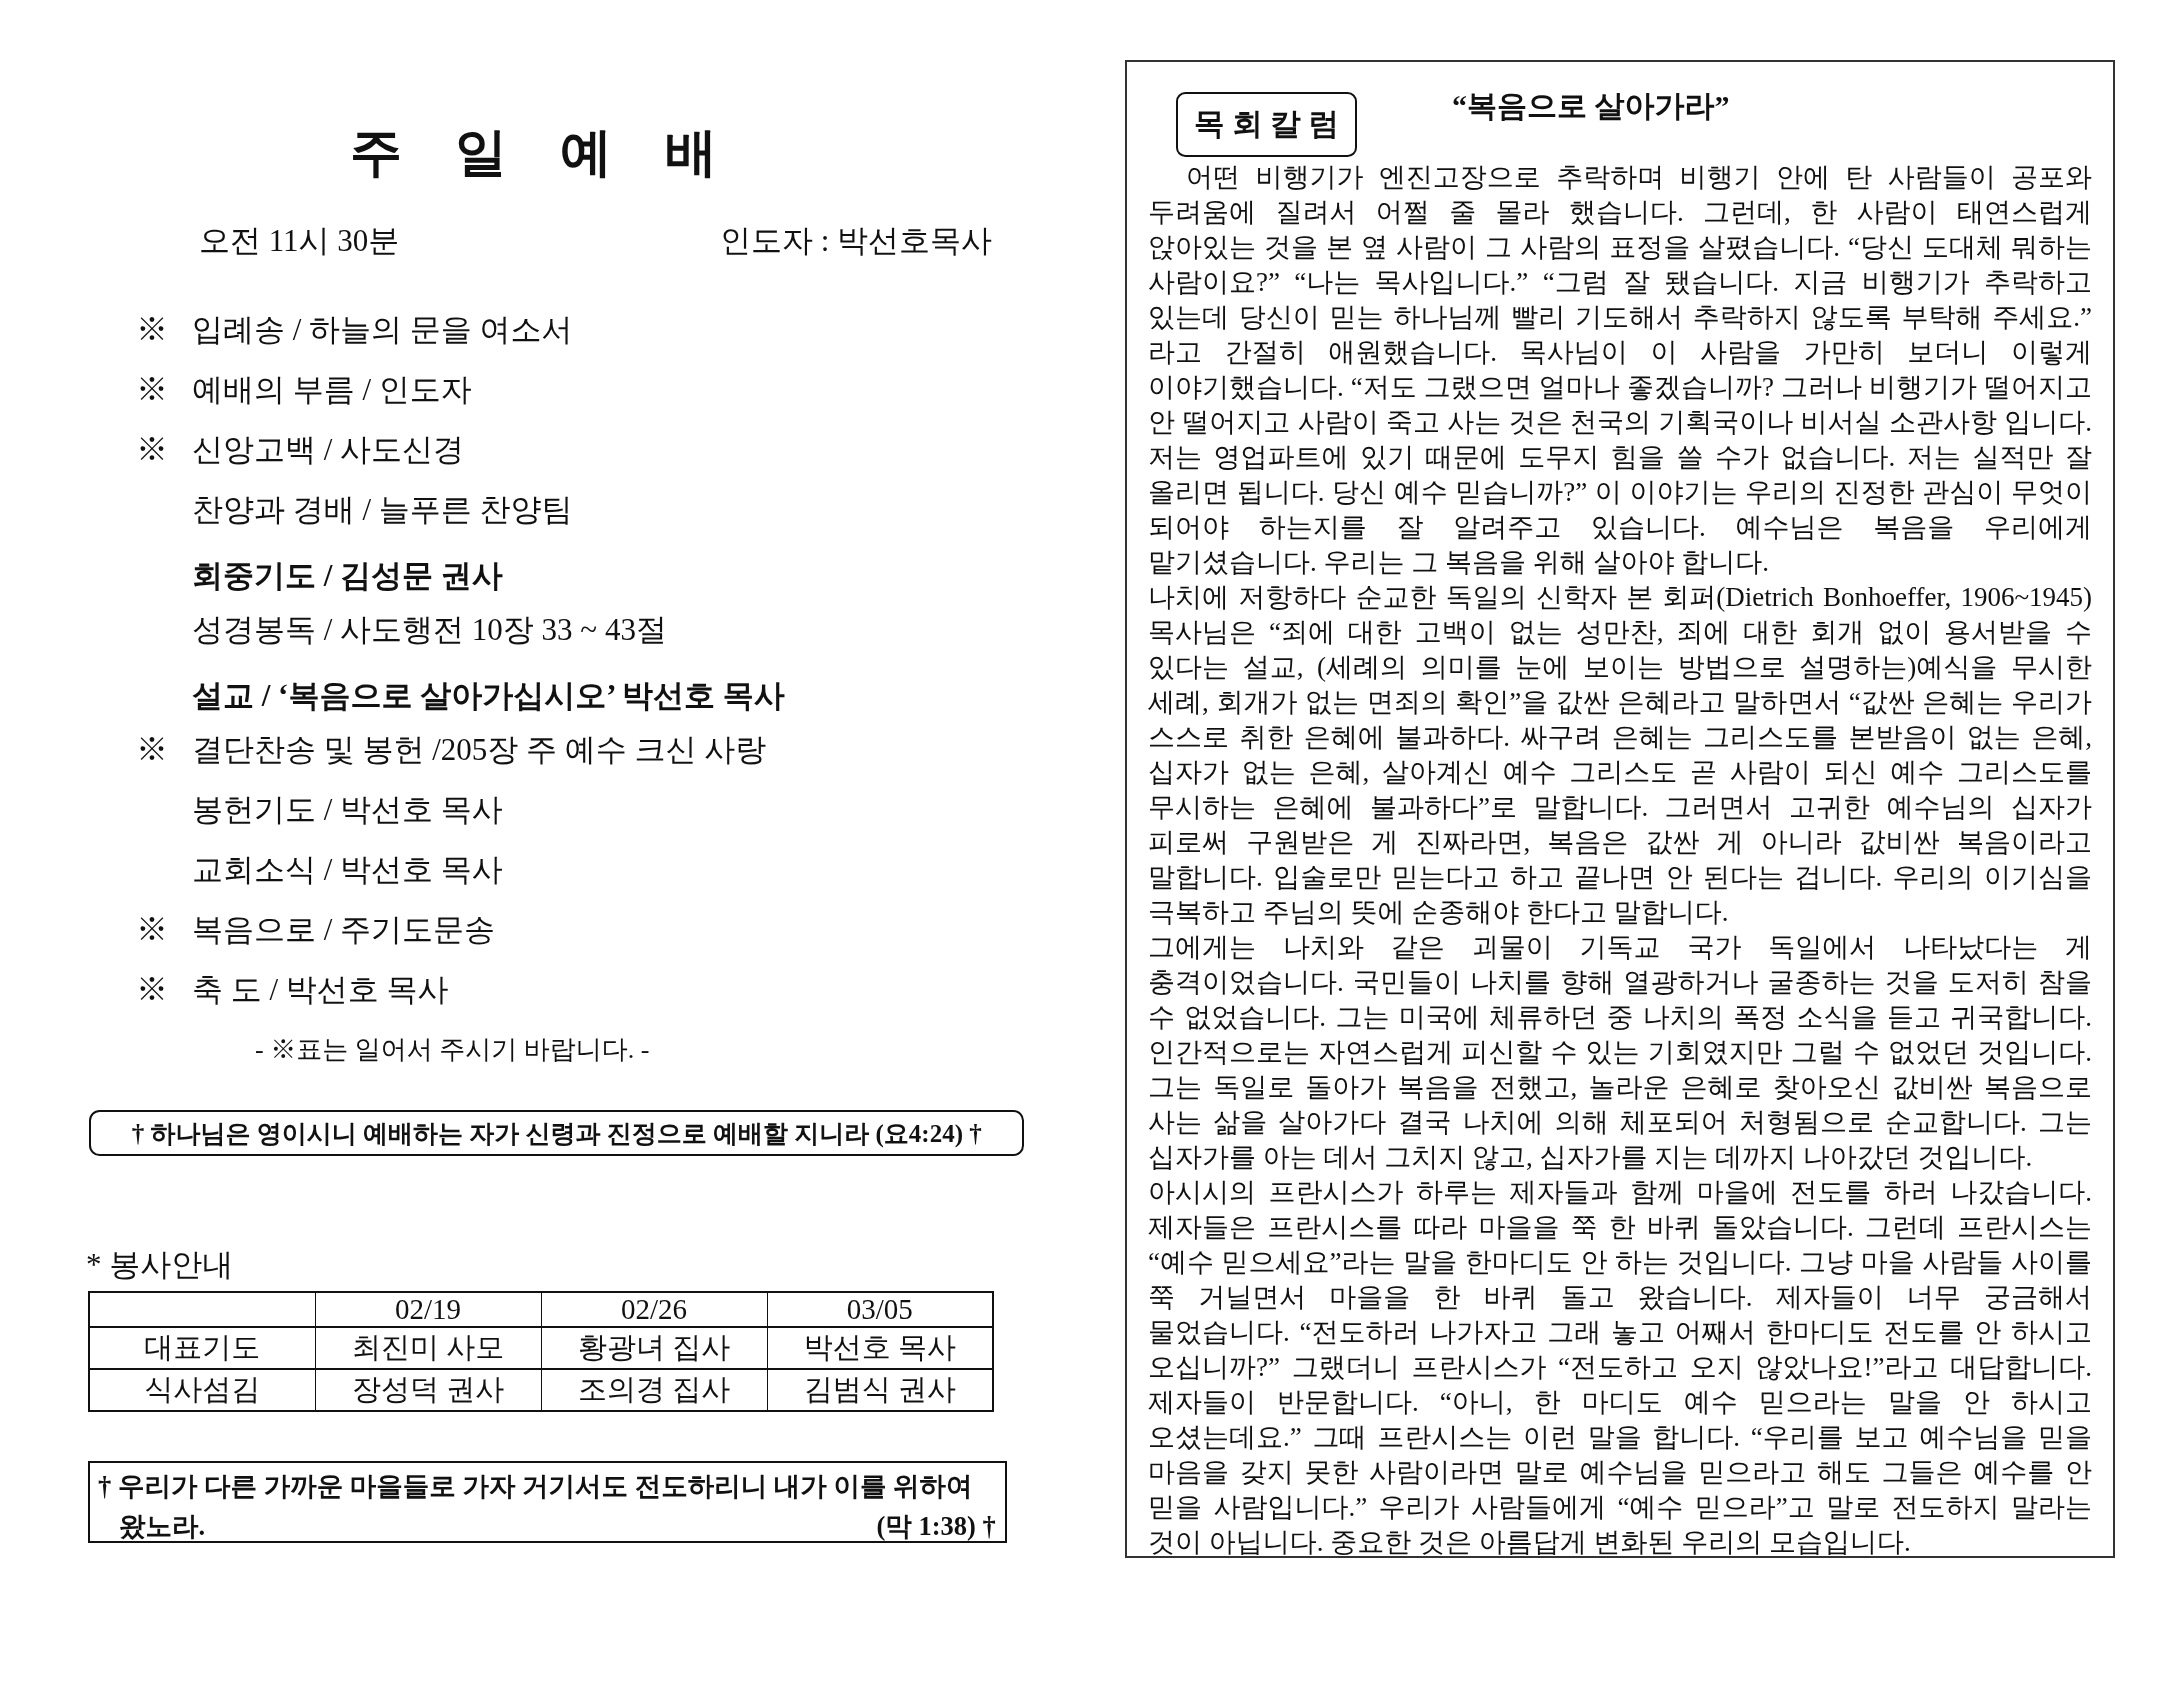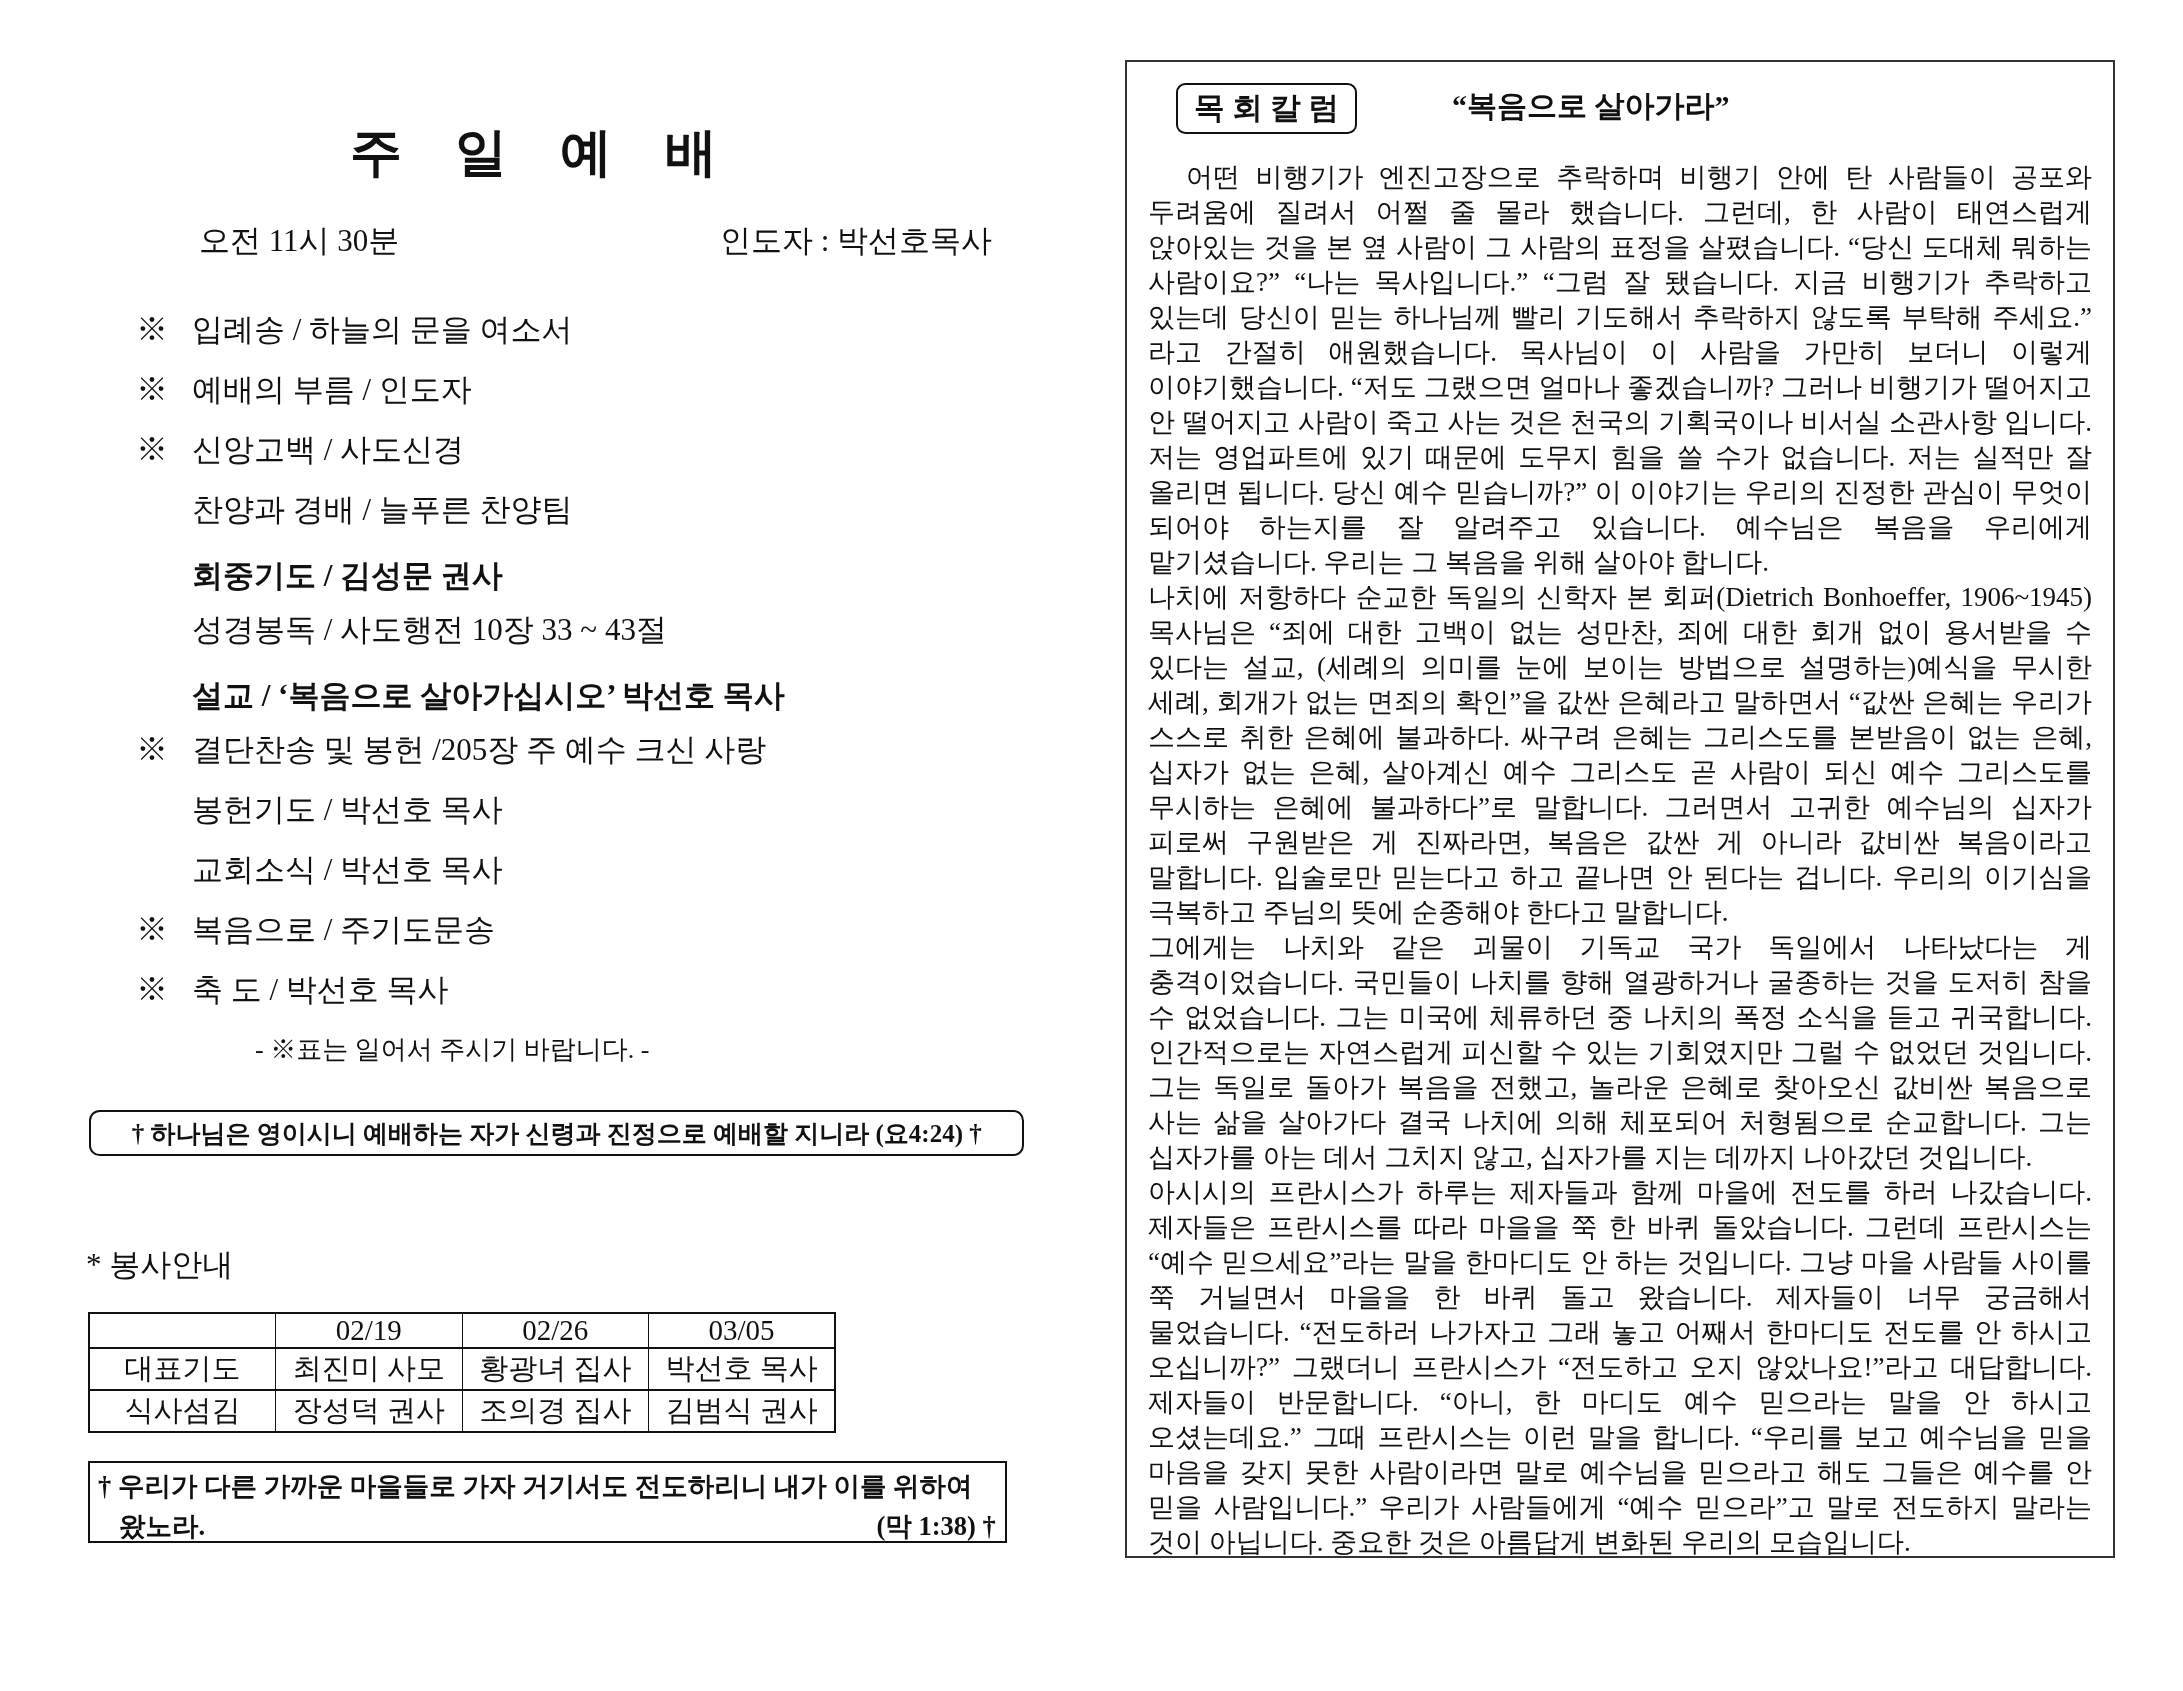--- a/index.html
+++ b/index.html
@@ -40,25 +40,24 @@
   .lp-verse-top {
     position:absolute; top:1110px; left:3.3px; width:935px; height:46px;
     border:2px solid #111; border-radius:10.6px; box-sizing:border-box;
     display:flex; align-items:center; justify-content:center;
     font-size:25px; font-weight:bold; white-space:nowrap; overflow:hidden;
   }
 
   .lp-service-heading { position:absolute; top:1244px; left:0; font-size:31px; white-space:nowrap; }
 
   .lp-table {
-    position:absolute; top:1291px; left:2px; width:748px;
+    position:absolute; top:1291px; left:2px; width:906px;
     border-collapse:collapse; table-layout:fixed;
     font-size:29px; text-align:center;
     border:2.7px solid #111;
-    margin-top:21px;
   }
   .lp-table td {
     border-left:1.3px solid #111; border-right:1.3px solid #111;
     border-top:2.7px solid #111; border-bottom:2.7px solid #111;
     height:33px; padding:0; overflow:hidden; white-space:nowrap;
   }
 
   .lp-verse-bottom {
     position:absolute; top:1461px; left:2px; width:919px; height:82px;
     border:2.7px solid #111; box-sizing:border-box;
@@ -69,23 +68,23 @@
   .lp-verse-bottom .line2 { display:flex; justify-content:space-between; padding-left:21px; margin-top:4px; }
 
   
   .right-page {
     position:absolute; left:1125px; top:60px; width:990px; height:1498px;
     border:2.7px solid #333; box-sizing:border-box;
     padding:13.3px 21px 0 21px;
   }
   .rp-header { position:relative; height:85px; }
   .rp-label {
-    position:absolute; left:28px; top:8px;
+    position:absolute; left:28px; top:17px;
     border:2px solid #111; border-radius:9.3px;
-    padding:3px 16px;
+    padding:10px 16px;
     font-size:30.5px; font-weight:bold; white-space:nowrap;
   }
   .rp-title {
     position:absolute; left:304px; top:10.6px;
     font-size:30px; font-weight:bold; white-space:nowrap;
   }
   .rp-body p {
     margin:0; font-size:27px; line-height:35px;
     text-align:justify; word-break:keep-all;
   }

